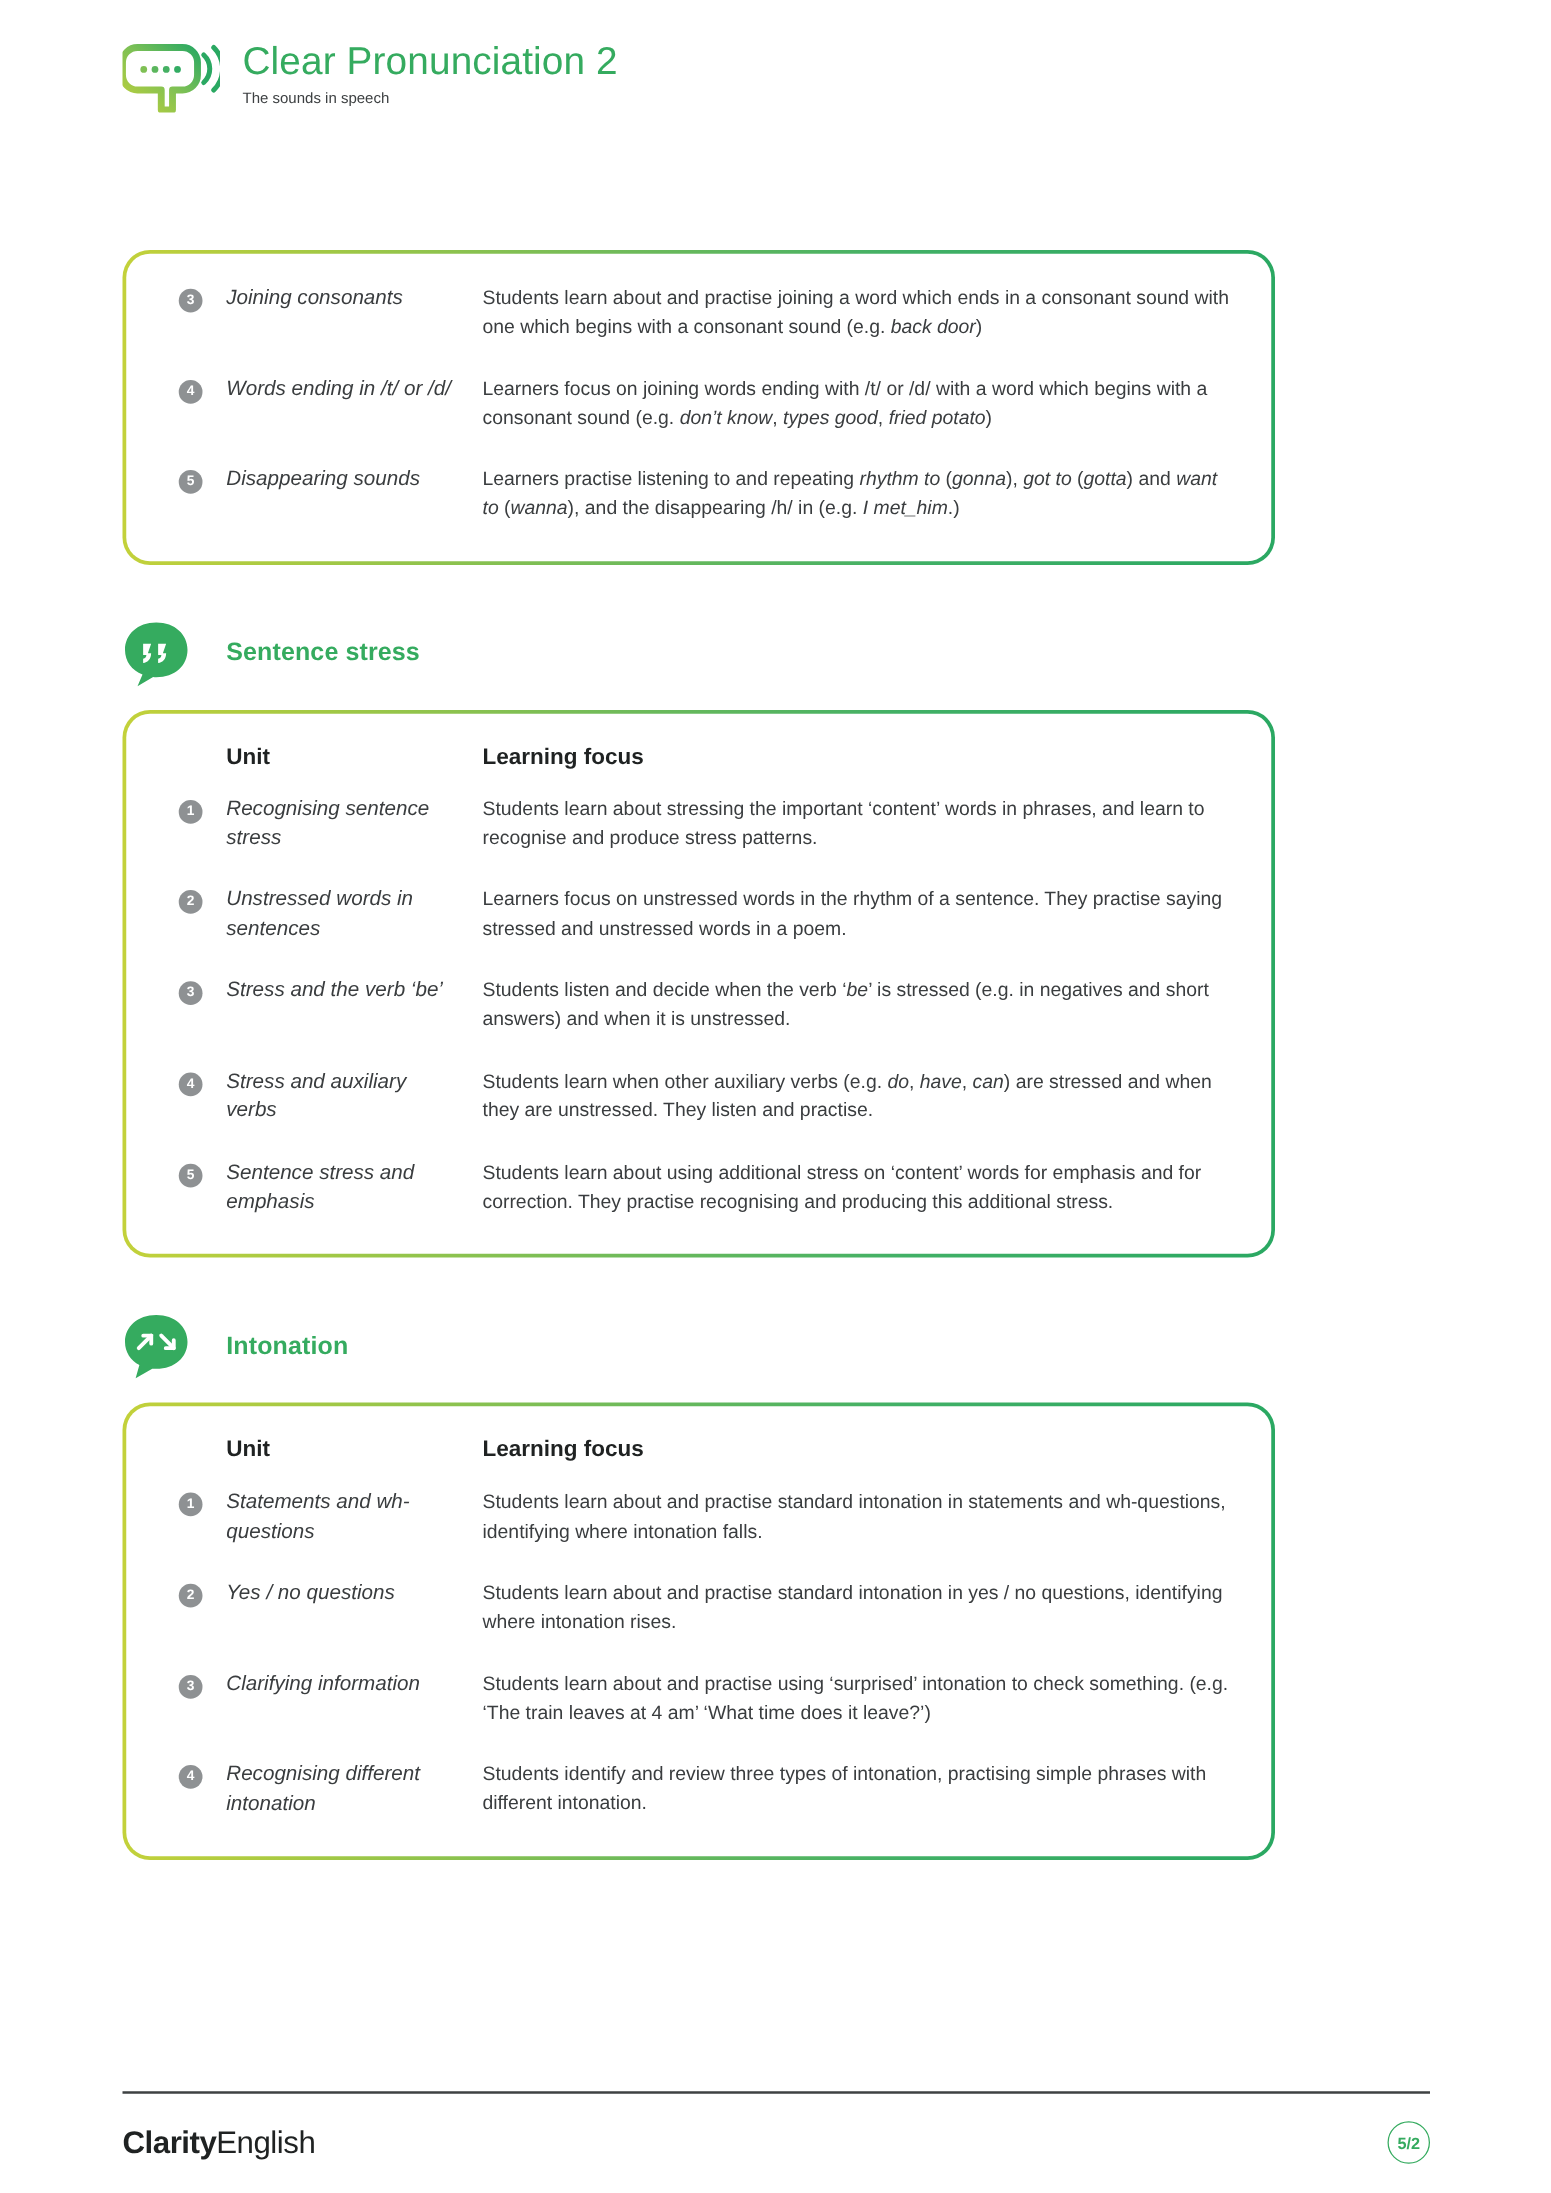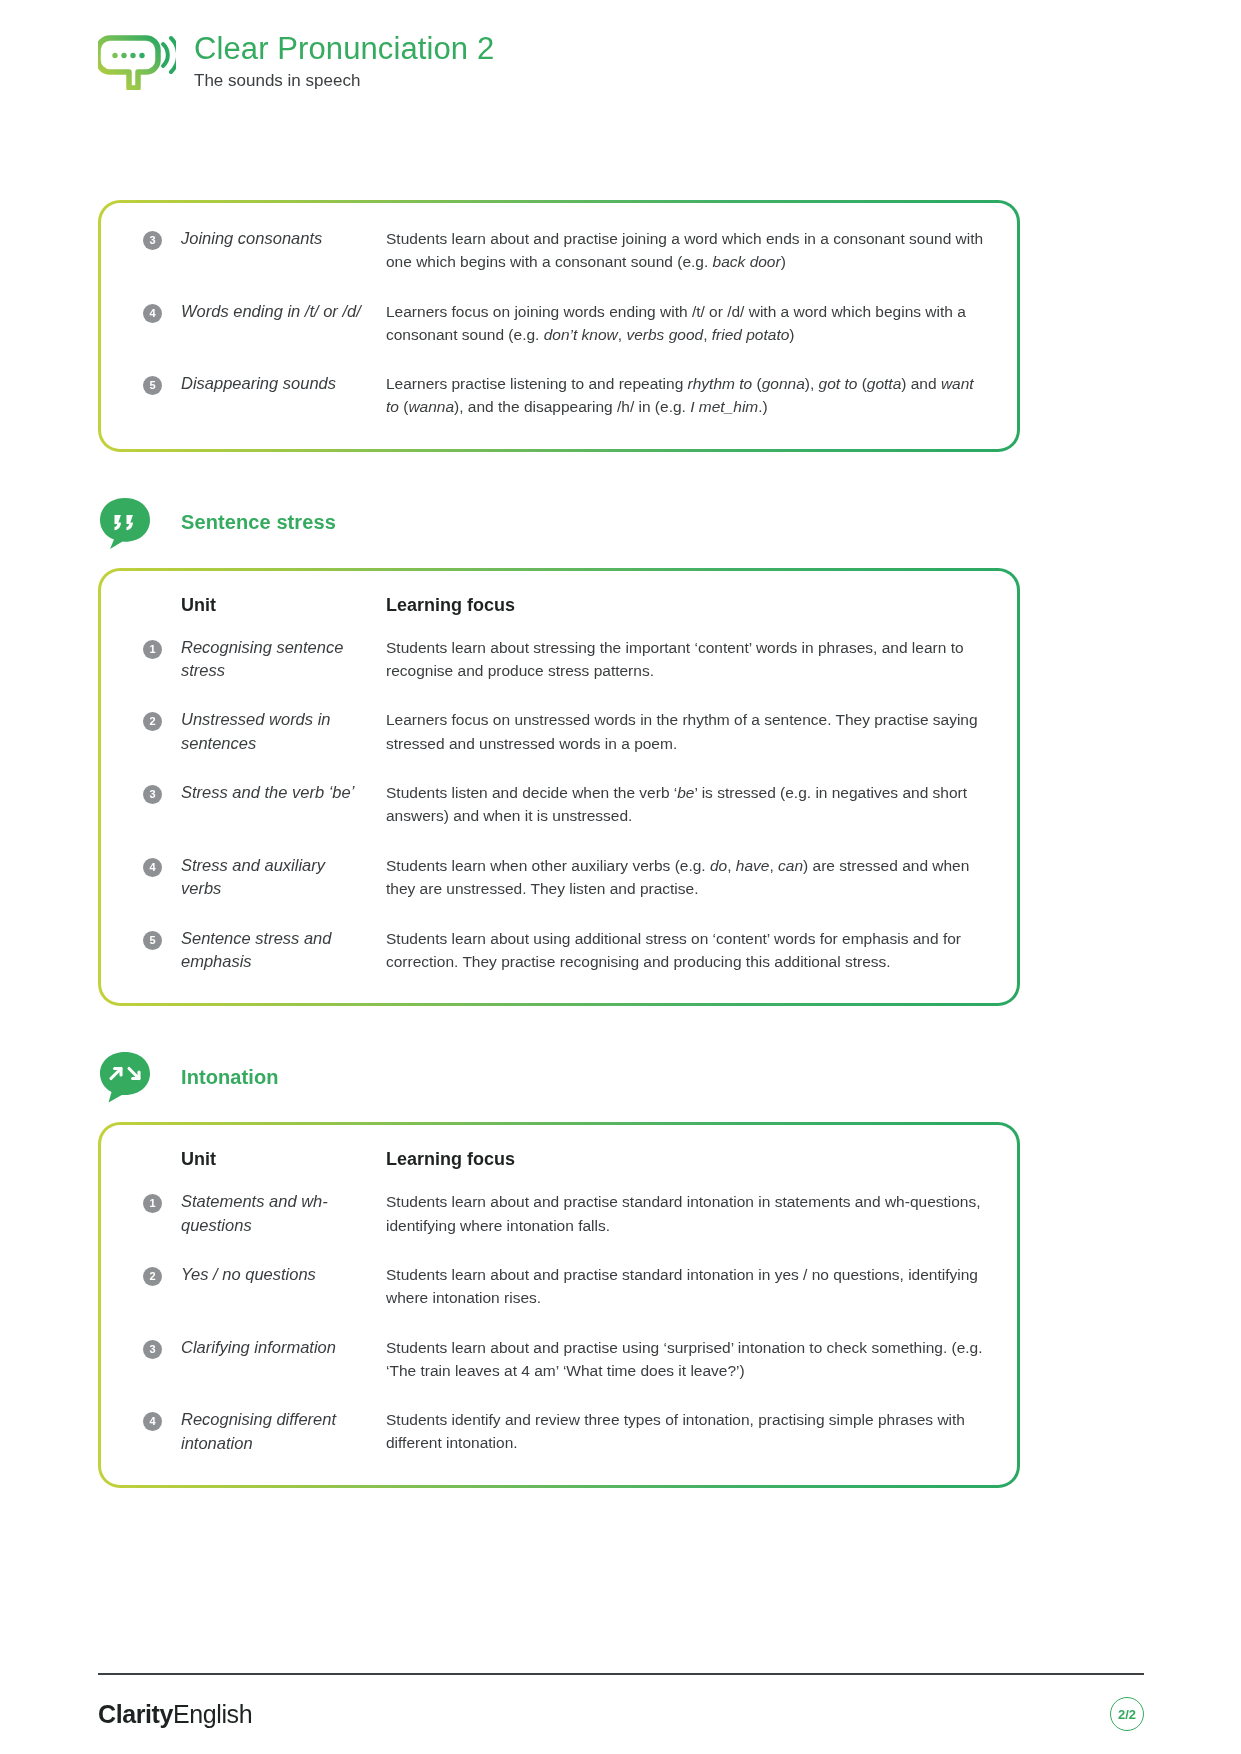--- a/index.html
+++ b/index.html
@@ -32,21 +32,21 @@
   .brand-logo { width: 78px; height: 62px; flex: 0 0 auto; }
   .brand-text { padding-top: 4px; }
   .brand-title {
     font-size: 31px;
     color: #35ab5f;
     letter-spacing: .1px;
     line-height: 1.1;
     white-space: nowrap;
   }
   .brand-sub {
-    font-size: 17px;
+    font-size: 12px;
     color: #3d4042;
     margin-top: 5px;
     white-space: nowrap;
   }
 
   
   .band {
     position: absolute;
     left: 0;
     top: 136px;
@@ -226,21 +226,21 @@
               <table class="syl">
                 <tbody>
                   <tr>
                     <td class="col-num"><span class="badge">3</span></td>
                     <td class="col-unit"><span class="unit-text">Joining consonants</span></td>
                     <td class="col-focus"><span class="focus-text">Students learn about and practise joining a word which ends in a consonant sound with one which begins with a consonant sound (e.g. <i>back door</i>)</span></td>
                   </tr>
                   <tr>
                     <td class="col-num"><span class="badge">4</span></td>
                     <td class="col-unit"><span class="unit-text">Words ending in /t/ or /d/</span></td>
-                    <td class="col-focus"><span class="focus-text">Learners focus on joining words ending with /t/ or /d/ with a word which begins with a consonant sound (e.g. <i>don’t know</i>, <i>verbs good</i>, <i>fried potato</i>)</span></td>
+                    <td class="col-focus"><span class="focus-text">Learners focus on joining words ending with /t/ or /d/ with a word which begins with a consonant sound (e.g. <i>don’t know</i>, <i>types good</i>, <i>fried potato</i>)</span></td>
                   </tr>
                   <tr class="last">
                     <td class="col-num"><span class="badge">5</span></td>
                     <td class="col-unit"><span class="unit-text">Disappearing sounds</span></td>
                     <td class="col-focus"><span class="focus-text">Learners practise listening to and repeating <i>rhythm to</i> (<i>gonna</i>), <i>got to</i> (<i>gotta</i>) and <i>want to</i> (<i>wanna</i>), and the disappearing /h/ in (e.g. <i>I met_him</i>.)</span></td>
                   </tr>
                 </tbody>
               </table>
             </div>
           </div>
@@ -351,18 +351,18 @@
       </div>
   </div>
 
   <div class="footer">
     <div class="footer-rule"></div>
     <div class="footer-row">
       <div class="clarity-logo">
         <span class="b">Clarity</span><span class="l">English</span>
       </div>
       <div class="pagenum">
-        <span>2/2</span>
+        <span>5/2</span>
       </div>
     </div>
   </div>
 
 </div>
 
 </body></html>

